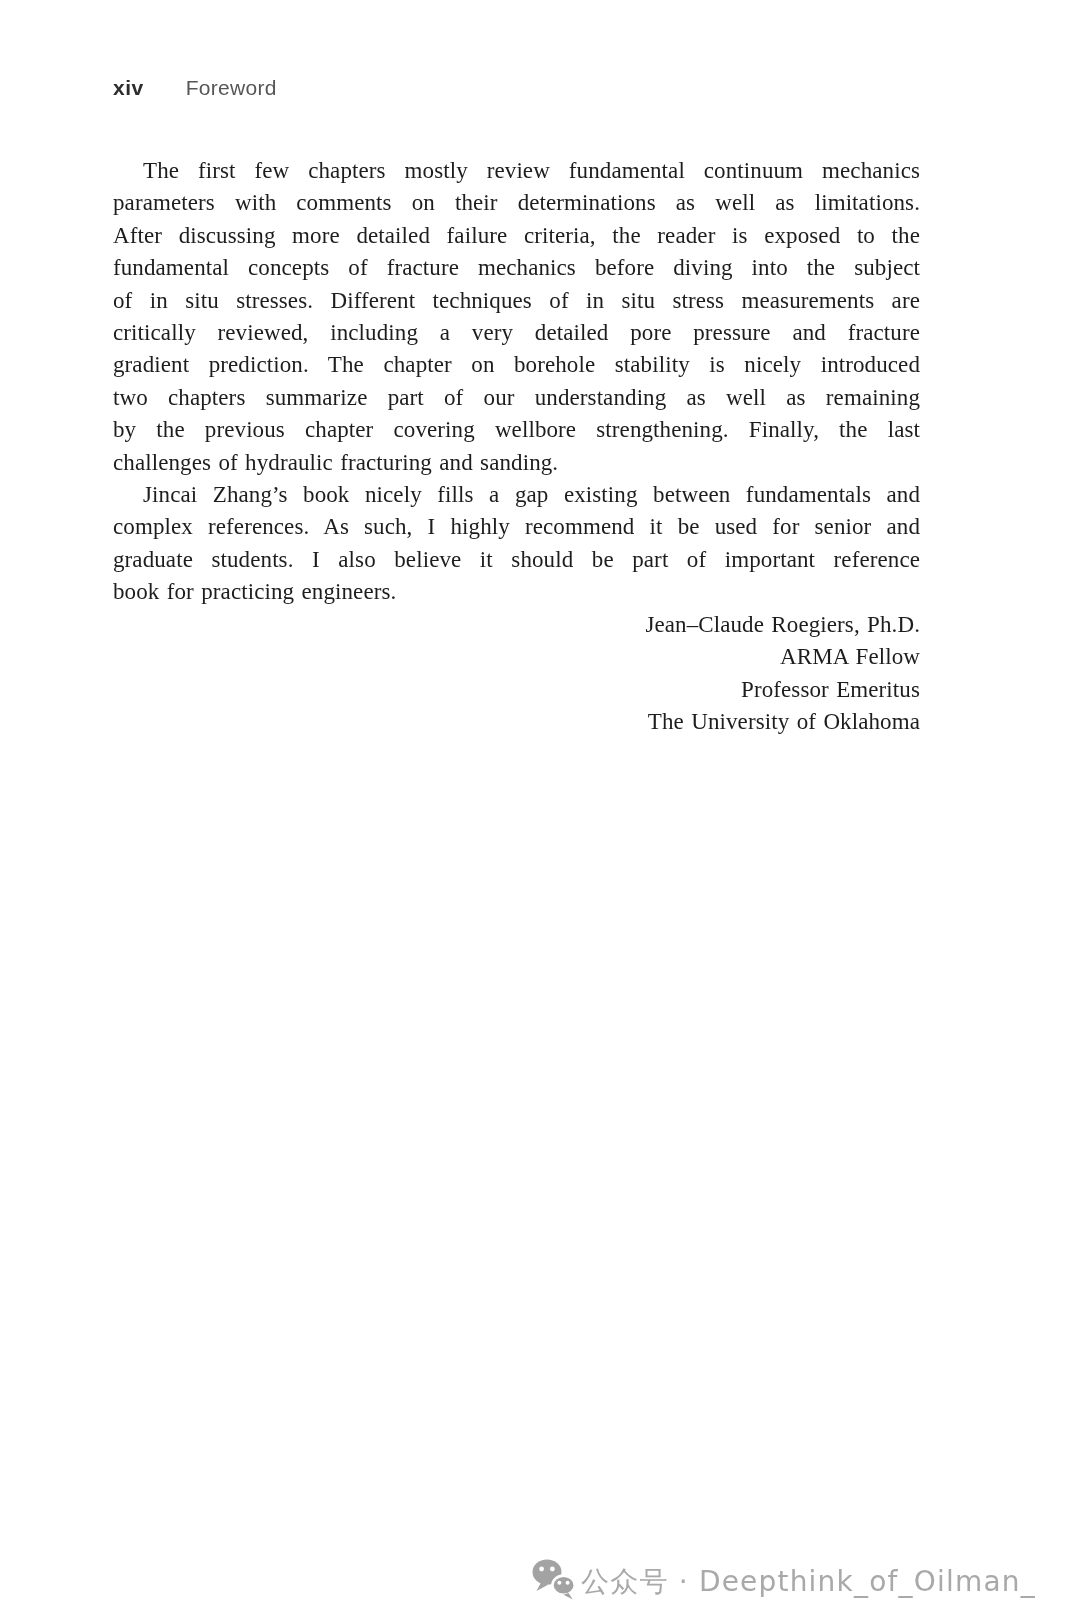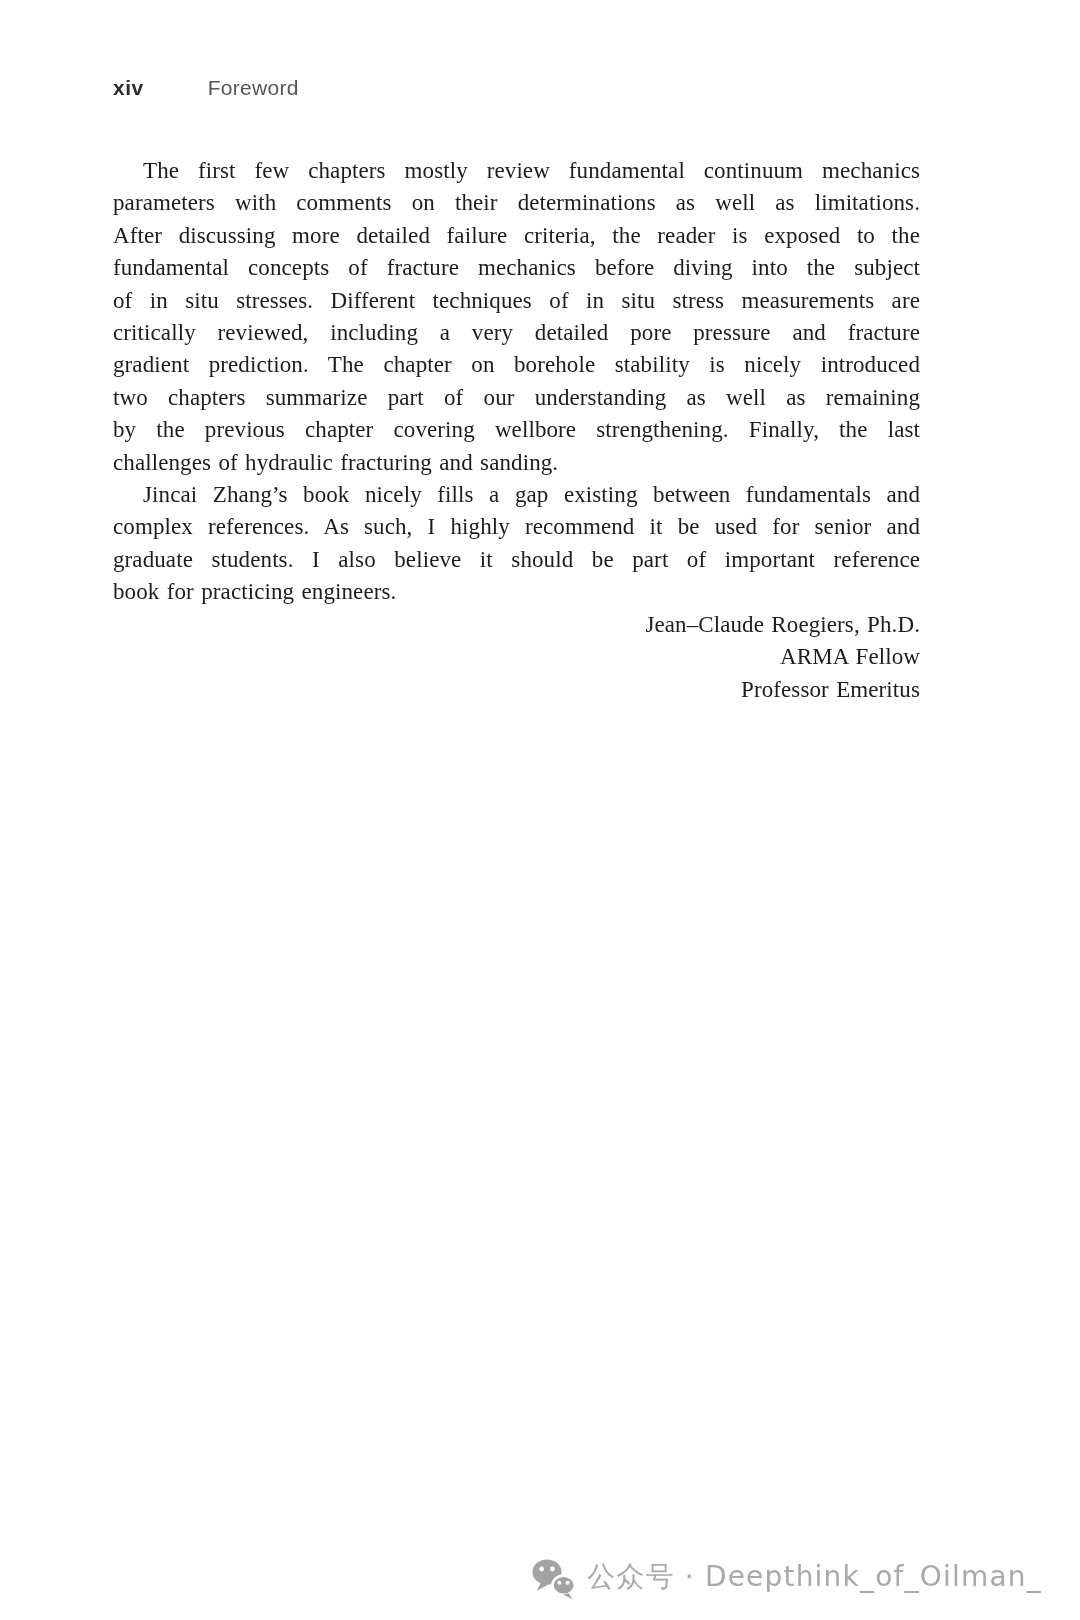--- a/index.html
+++ b/index.html
@@ -8,35 +8,35 @@
     width:1080px;height:1620px;
     background:#ffffff;
     overflow:hidden;
   }
   .running-head{
     position:absolute;left:113px;top:76px;
     font-family:"Liberation Sans",sans-serif;
     font-size:21px;
   }
   .pagenum{color:#2d2d2d;font-weight:600;letter-spacing:.5px;margin-top:38px;}
-  .section{color:#565656;font-weight:400;margin-left:64px;letter-spacing:.3px;}
+  .section{color:#565656;font-weight:400;margin-left:42px;letter-spacing:.3px;}
   .body-text{
     position:absolute;left:113px;top:155px;width:807px;
     font-family:"Liberation Serif","DejaVu Serif",serif;
     font-size:23px;line-height:32.4px;
     color:#1d1d1d;
     word-spacing:1.5px;letter-spacing:.1px;
   }
   .line{white-space:normal;}
   .justify{text-align:justify;text-align-last:justify;}
   .indent{text-indent:30px;}
   .sig-block{text-align:right;}
   .watermark{
     position:absolute;left:531px;top:1558px;
-    display:flex;align-items:flex-start;gap:10px;
+    display:flex;align-items:flex-end;gap:4px;
   }
   .wm-text{
     font-family:"DejaVu Sans","Liberation Sans",sans-serif;
     font-size:28px;color:#a9a9a9;letter-spacing:1.2px;
     white-space:nowrap;
   }
   .wm-icon{display:block;}
 </style>
 </head>
 <body>
@@ -61,20 +61,21 @@
 
     <div class="line justify indent">Jincai Zhang’s book nicely fills a gap existing between fundamentals and</div>
     <div class="line justify">complex references. As such, I highly recommend it be used for senior and</div>
     <div class="line justify">graduate students. I also believe it should be part of important reference</div>
     <div class="line">book for practicing engineers.</div>
 
     <div class="sig-block">
       <div class="line">Jean–Claude Roegiers, Ph.D.</div>
       <div class="line">ARMA Fellow</div>
       <div class="line">Professor Emeritus</div>
+      <div class="line">The University of Oklahoma</div>
     </div>
   </main>
 
   <footer class="watermark">
     <svg class="wm-icon" width="46" height="43" viewBox="0 0 46 43" xmlns="http://www.w3.org/2000/svg">
 
       <g fill="#a3a3a3">
         <ellipse cx="16" cy="14" rx="14.5" ry="12.6"></ellipse>
         <path d="M10 24.5 L5.5 33 L17.5 26.5 Z"></path>
       </g>

